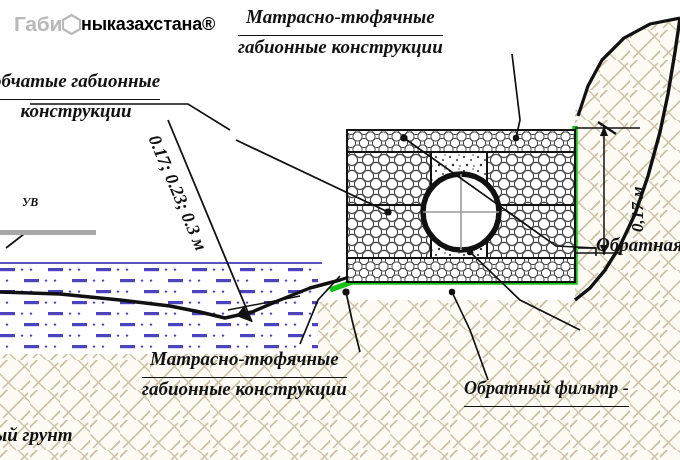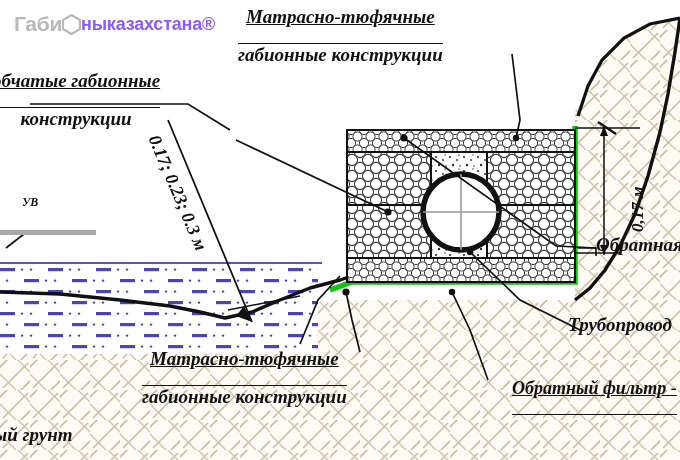--- a/index.html
+++ b/index.html
@@ -3,26 +3,26 @@
 <meta charset="utf-8">
 <style>
   html,body{margin:0;padding:0;background:#fff;}
   body{width:680px;height:460px;overflow:hidden;
        font-family:"Liberation Serif",serif;}
   #stage{position:relative;width:680px;height:460px;background:#ffffff;overflow:hidden;}
   svg{position:absolute;left:0;top:0;}
   .lbl{position:absolute;font-family:"Liberation Serif",serif;font-style:italic;
        font-weight:700;color:#111;white-space:nowrap;line-height:1.12;}
   .lbl .ln{display:block;}
-  .underline{border-bottom:1.6px solid #111;padding-bottom:16px;text-decoration:underline;}
+  .underline{border-bottom:1.6px solid #111;padding-bottom:8px;}
   .wm{position:absolute;left:14px;top:12px;display:flex;align-items:center;
       font-family:"Liberation Sans",sans-serif;font-style:normal;}
   .wm-a{font-size:21px;font-weight:700;color:#b9b9b9;letter-spacing:-.3px;text-align:center;}
   .wm-hex{width:19px;height:21px;margin:0 0px;position:relative;display:inline-block;}
-  .wm-b{font-size:18px;font-weight:600;color:#8b5cf6;letter-spacing:-.2px;}
+  .wm-b{font-size:18px;font-weight:600;color:#000000;letter-spacing:-.2px;}
   .rot{position:absolute;transform-origin:0 0;}
 </style>
 </head>
 <body>
 
 <div id="stage">
 
   <svg width="680" height="460" viewBox="0 0 680 460">
     <defs>
       <pattern id="soil" width="26" height="26" patternUnits="userSpaceOnUse" patternTransform="rotate(0)">
@@ -186,27 +186,26 @@
   <div class="lbl" style="left:-8px;top:70px;font-size:19px;text-align:center;">
     <span class="ln underline">обчатые габионные</span>
     <span class="ln">конструкции</span>
   </div>
 
   <div class="lbl" style="left:142px;top:348px;font-size:19px;text-align:center;">
     <span class="ln underline">Матрасно-тюфячные</span>
     <span class="ln">габионные конструкции</span>
   </div>
 
-  <div class="lbl" style="left:512px;top:378px;font-size:18px;text-align:center;">
+  <div class="lbl" style="left:464px;top:378px;font-size:18px;text-align:center;">
     <span class="ln underline">Обратный фильтр -</span>
   </div>
 
   <div class="lbl" style="left:596px;top:234px;font-size:19px;">Обратная</div>
 
-  <div class="lbl" style="left:568px;top:314px;font-size:19px;">Трубопровод</div>
 
   <div class="lbl" style="left:22px;top:196px;font-size:12px;font-style:italic;">УВ</div>
 
   <div class="lbl" style="left:-6px;top:424px;font-size:19px;">ый грунт</div>
 
   <div class="rot lbl" style="left:163px;top:132px;font-size:18px;transform:rotate(67deg);">0.17; 0.23; 0.3 м</div>
 
   <div class="rot lbl" style="left:628px;top:232px;font-size:17px;transform:rotate(-90deg);">0,17 м</div>
 
 </div>

